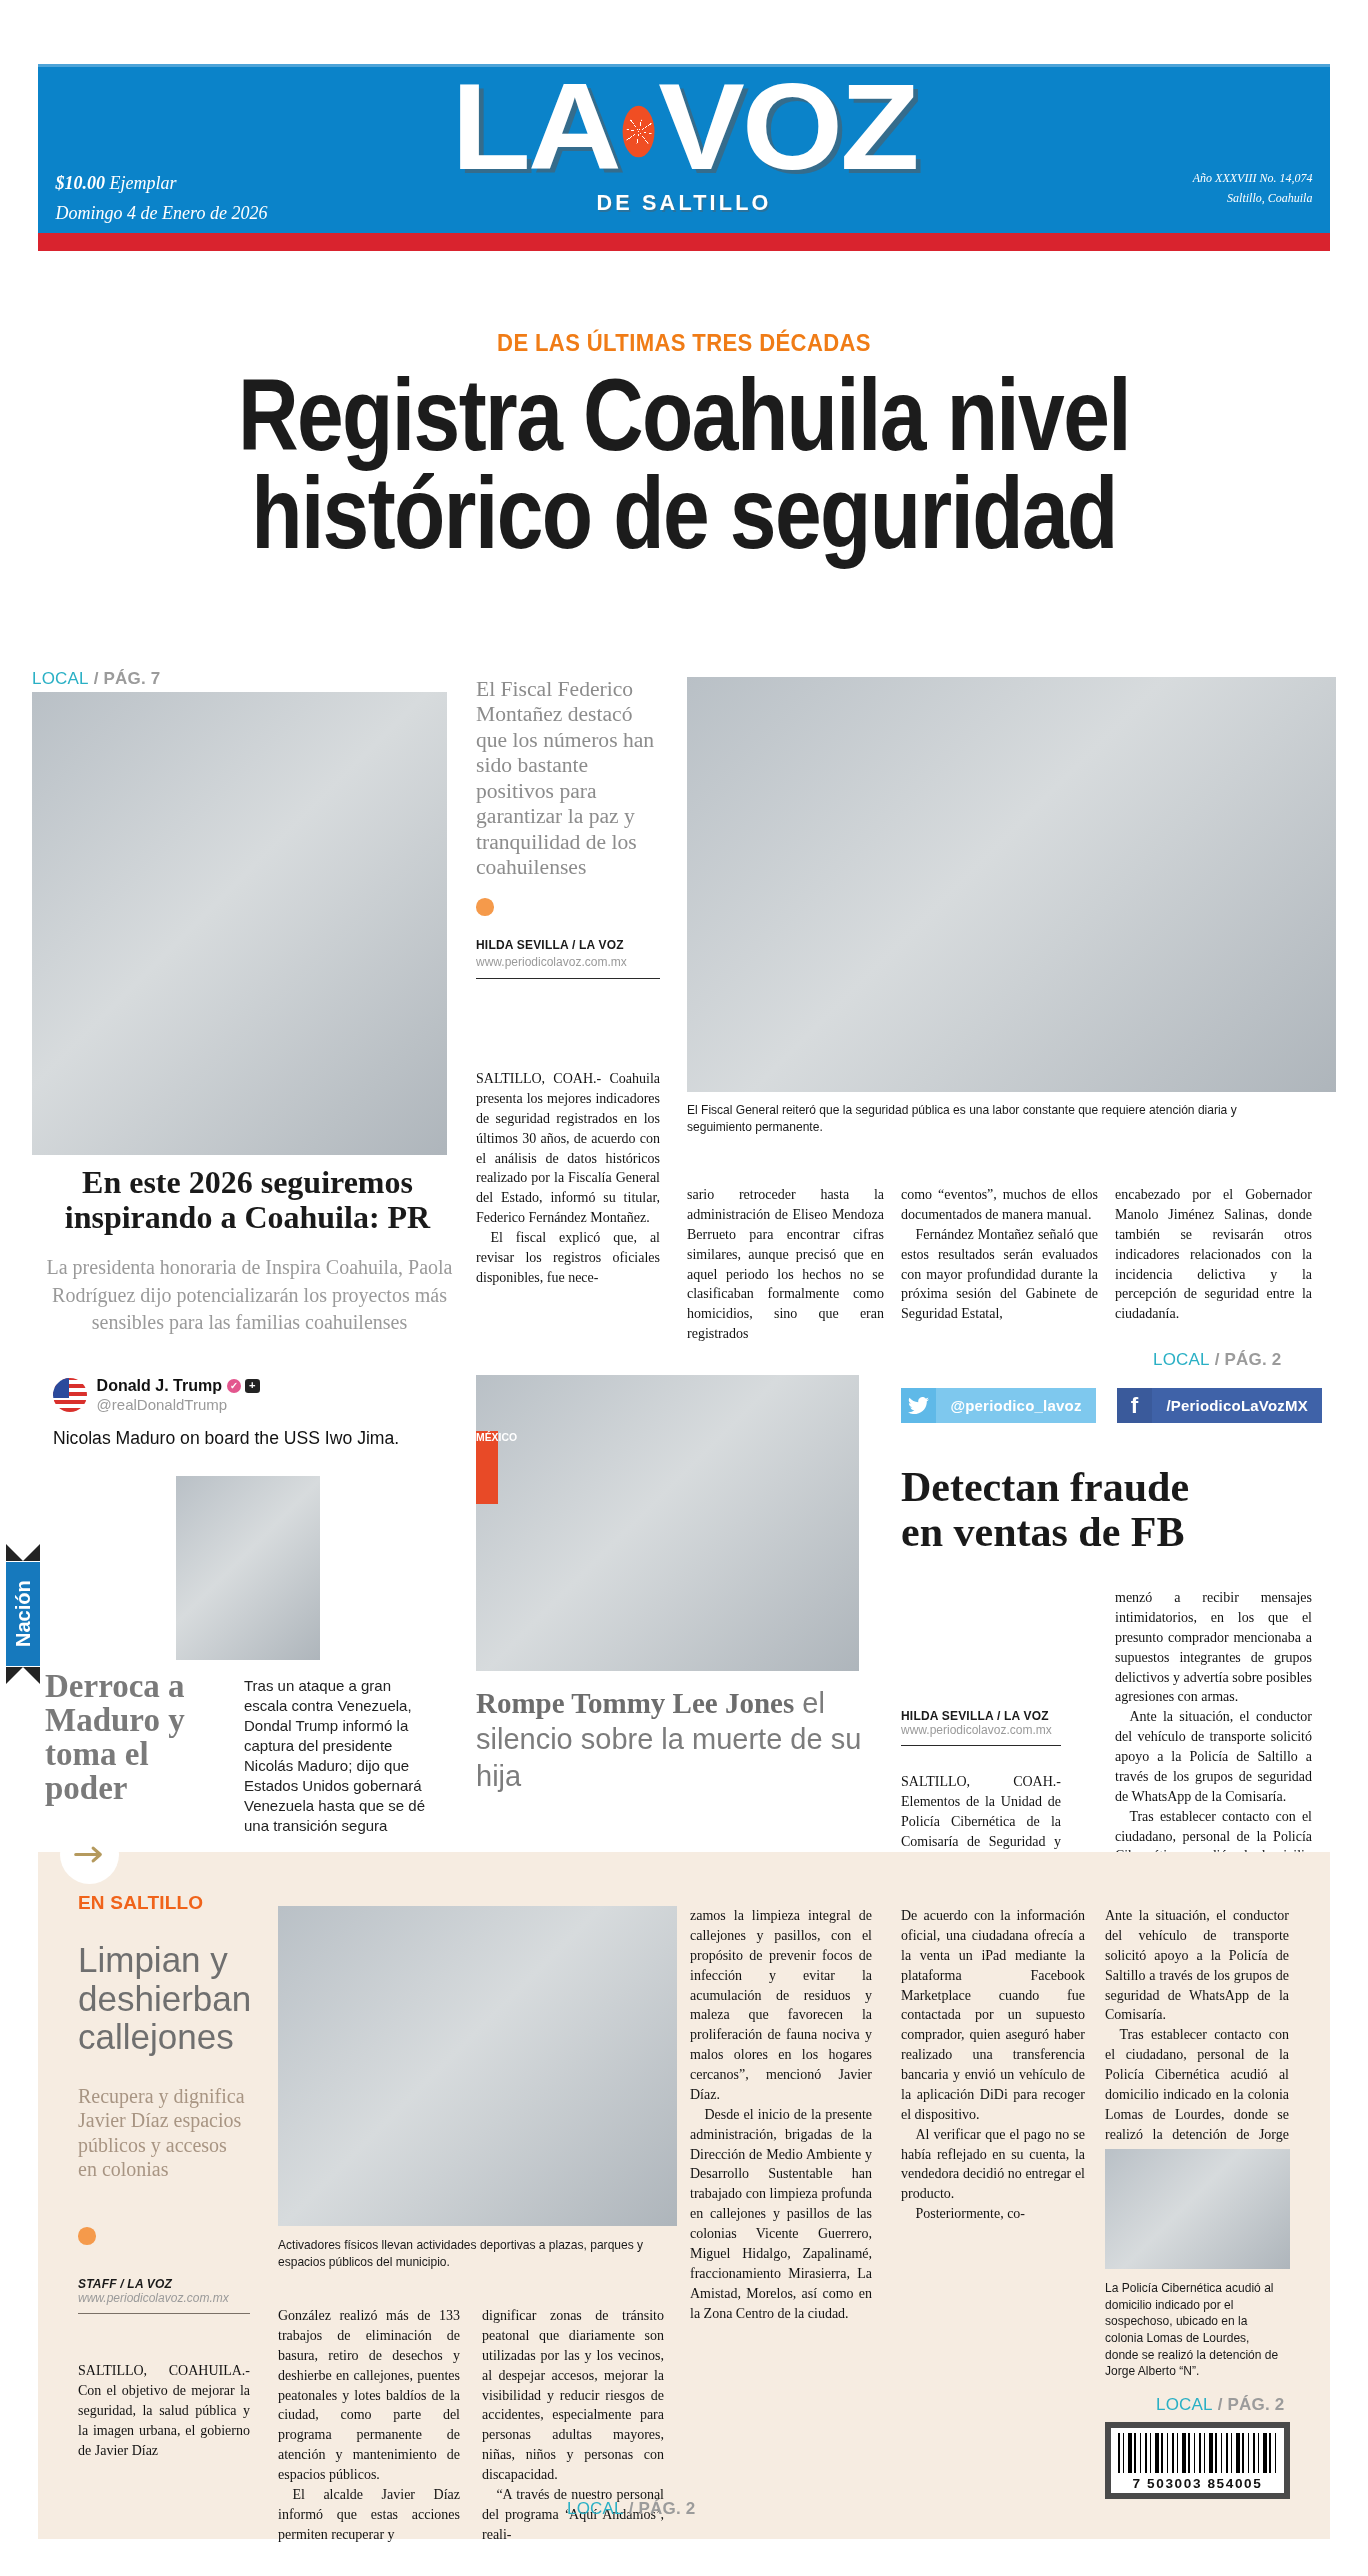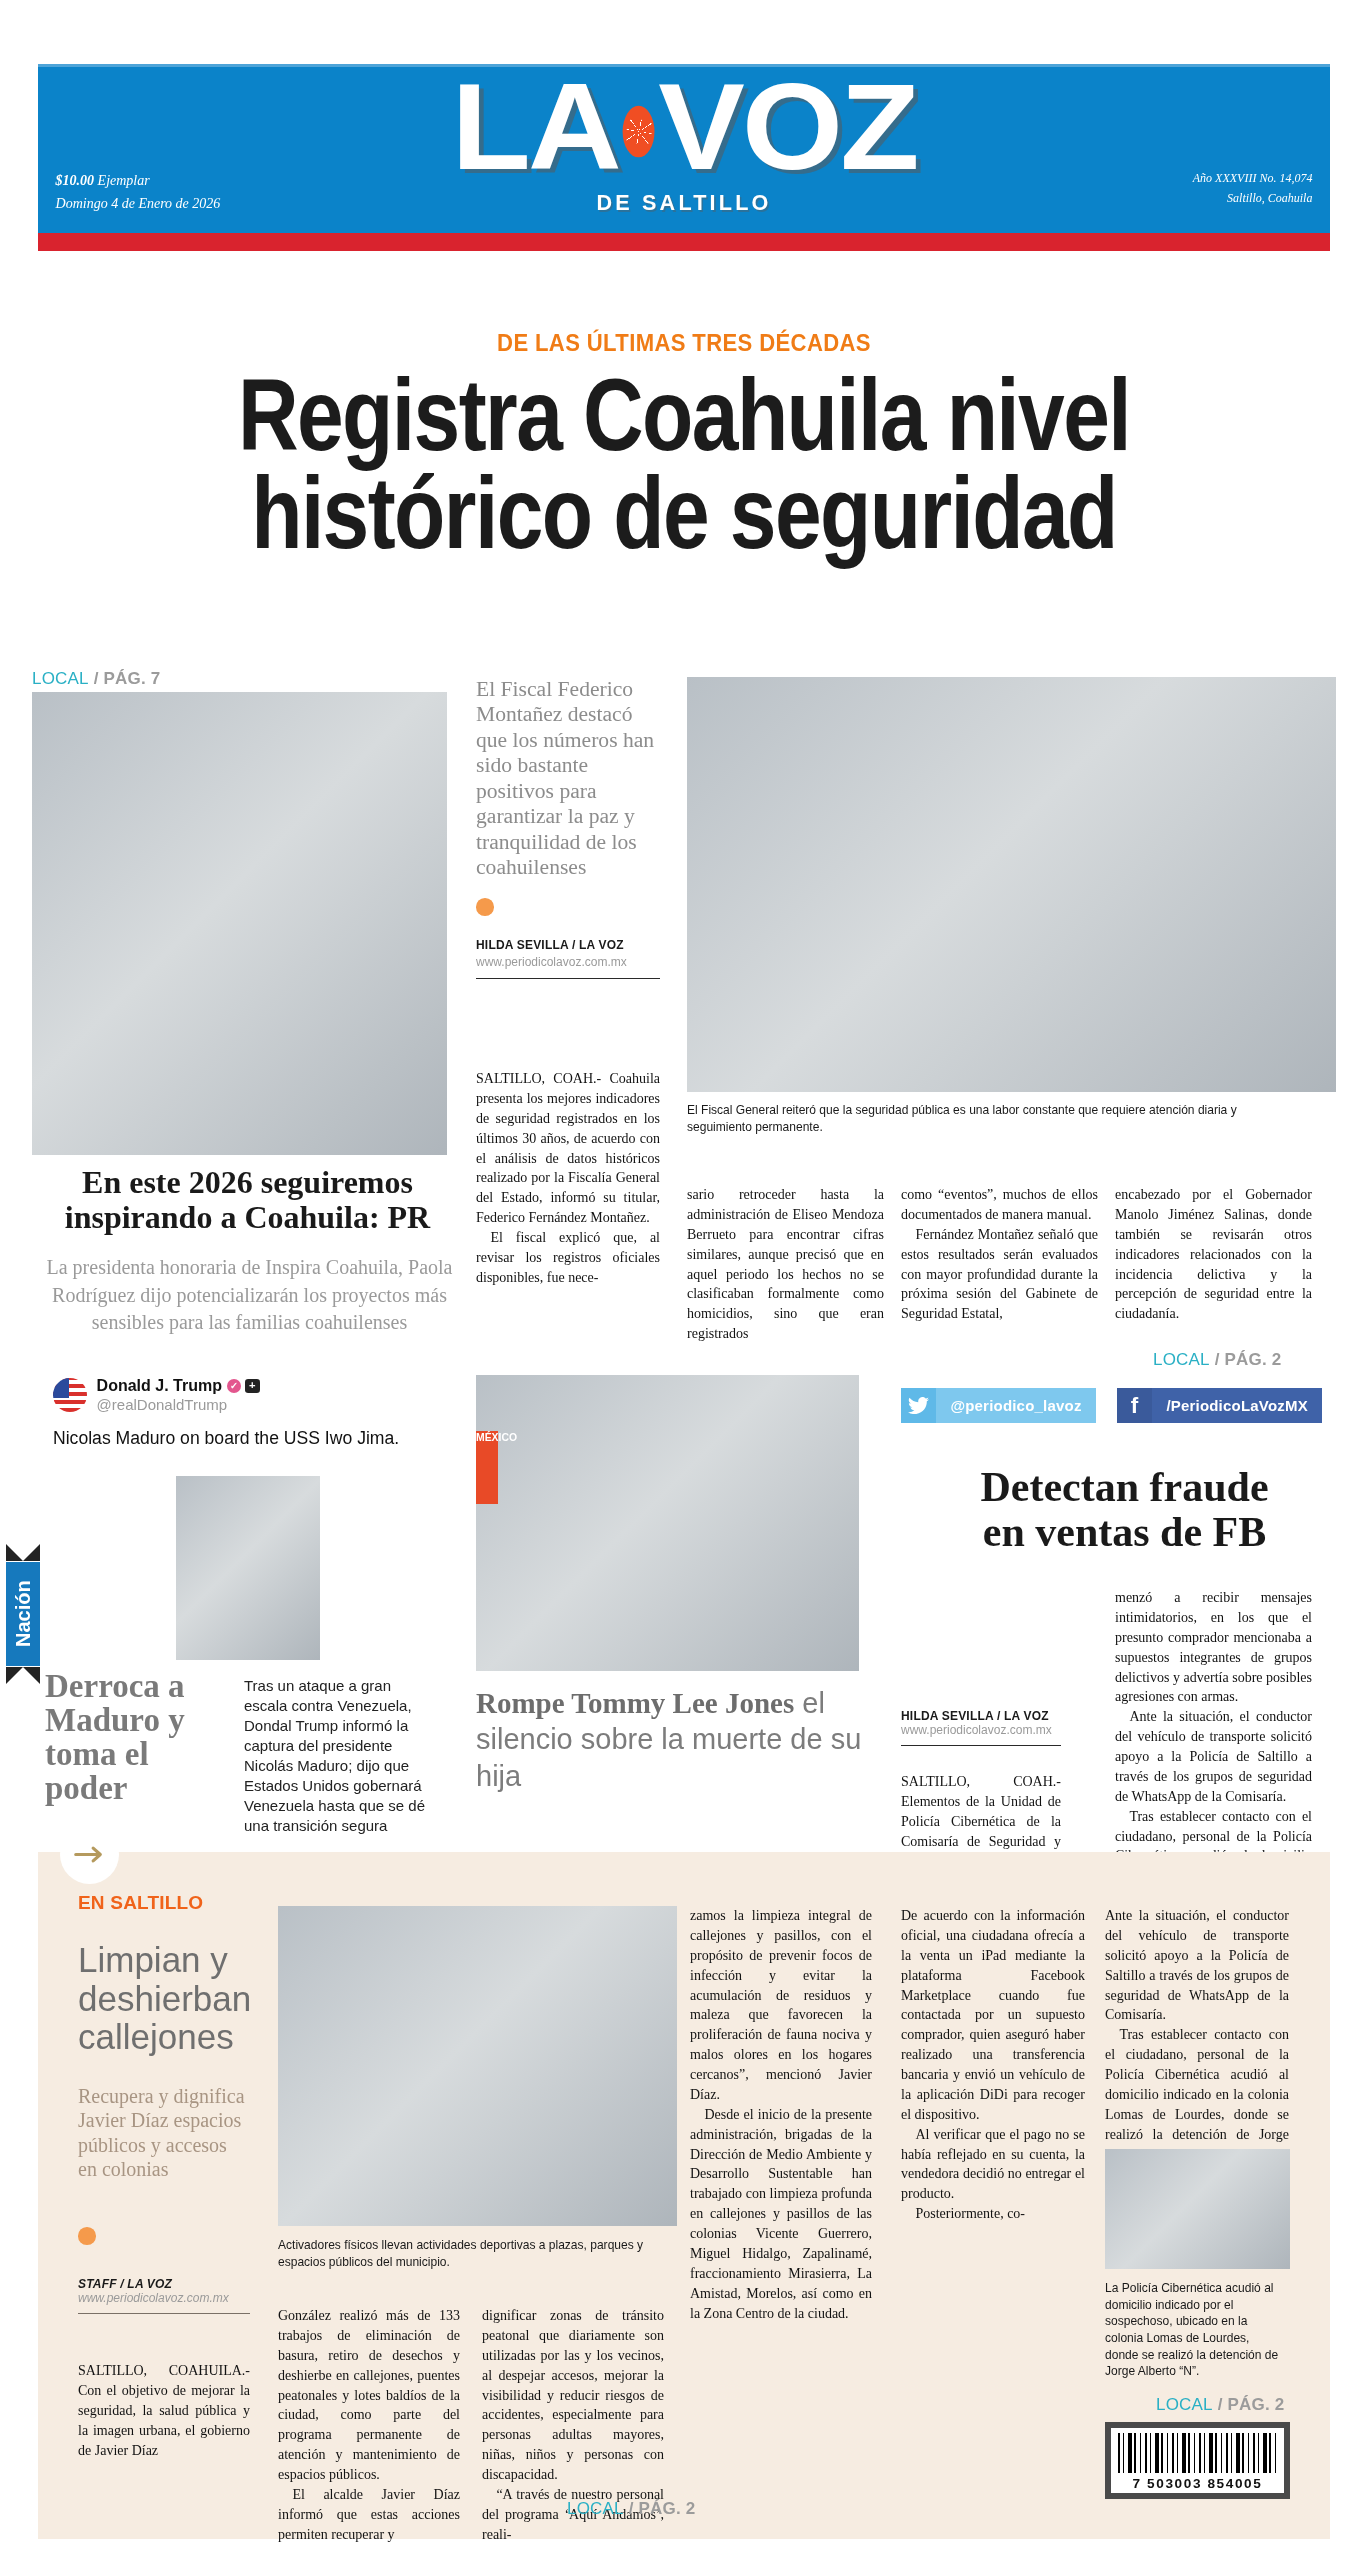--- a/index.html
+++ b/index.html
@@ -50,21 +50,21 @@
   .masthead-sub {
     position:absolute; left:0; right:0; top: 118px; height: 35px;
     display:flex; align-items:center; justify-content:center;
     font-family: "Liberation Sans", sans-serif;
     font-weight: 700; font-size: 21.6px; letter-spacing: 3.2px; color:#fff;
     text-shadow: 1.6px 1.6px 0 rgba(90,90,90,.4);
   }
   .mast-left {
     position:absolute; left: 17.6px; top: 102px;
     font-family: "Liberation Serif", serif; font-style: italic;
-    color:#fff; font-size: 14px; line-height: 1.65;
+    color:#fff; font-size: 18px; line-height: 1.65;
   }
   .mast-left b { font-weight: 700; font-style: italic; }
   .mast-right {
     position:absolute; right: 17.6px; top: 102px; text-align: right;
     font-family: "Liberation Serif", serif; font-style: italic;
     color:#fff; font-size: 12px; line-height: 1.65;
   }
   .red-bar { position:absolute; left: 38px; right: 38px; top: 233px; height: 17.6px; background:#d9232e; }
 
   
@@ -185,21 +185,21 @@
   .social { position:absolute; left:901px; top:1388px; display:flex; gap:21px; align-items:center; }
   .sc { display:flex; align-items:center;text-align:center; }
   .sc-ico { width:35px; height:35px; display:flex; align-items:center; justify-content:center;
             color:#fff; font-family:"Liberation Sans", sans-serif; font-weight:700; font-size:22.4px; }
   .sc-lbl { height:35px; display:flex; align-items:center; padding:0 14.4px; color:#fff;
             font-family:"Liberation Sans", sans-serif; font-weight:700; font-size:15px; letter-spacing:0.2px; }
   .tw-ico { background:#5fb9e8; } .tw-lbl { background:#7ec8ee; }
   .fb-ico { background:#3a5a9b; } .fb-lbl { background:#3f62a8; }
 
   .h-fraude { position:absolute; left:901px; top:1465px; width:447px;
-              font-size:42px; line-height:1.06; text-align:center; }
+              font-size:42px; line-height:1.06; text-align:left; }
   .d-fraude { position:absolute; left:901px; top:1588px; width:160px;
               font-size:20px; line-height:1.28; }
   .by-fraude { position:absolute; left:901px; top:1709px; width:160px; }
   .fraude-b1 { position:absolute; left:901px; top:1772px; width:160px; }
   .fraude-b2 { position:absolute; left:1115px; top:1588px; width:197px; }
 
   
   .bottom-block { position:absolute; left:38px; top:1852px; width:1292px; height:687px; background:#f6ece1; }
   .arrow-circle { position:absolute; left:22.4px; top:-27px; width:59px; height:59px; border-radius:50%; background:#fff;
                   display:flex; align-items:center; justify-content:center; }

